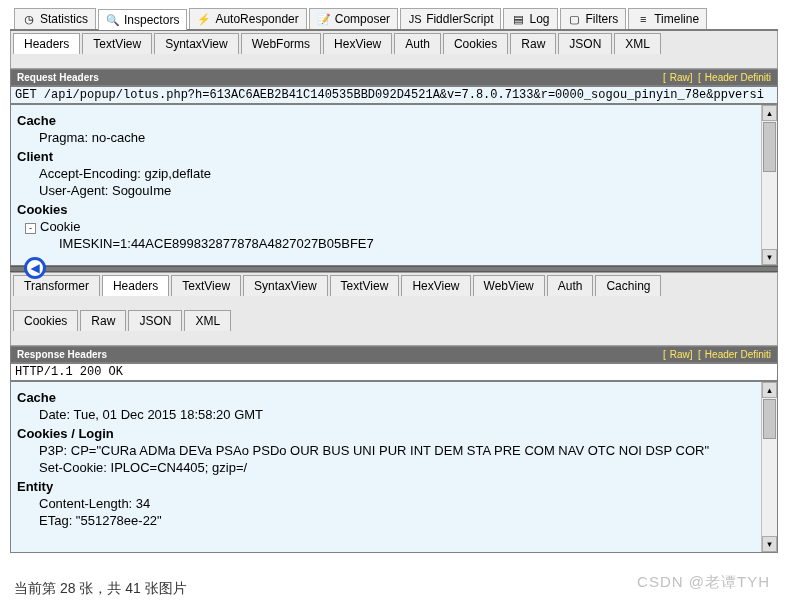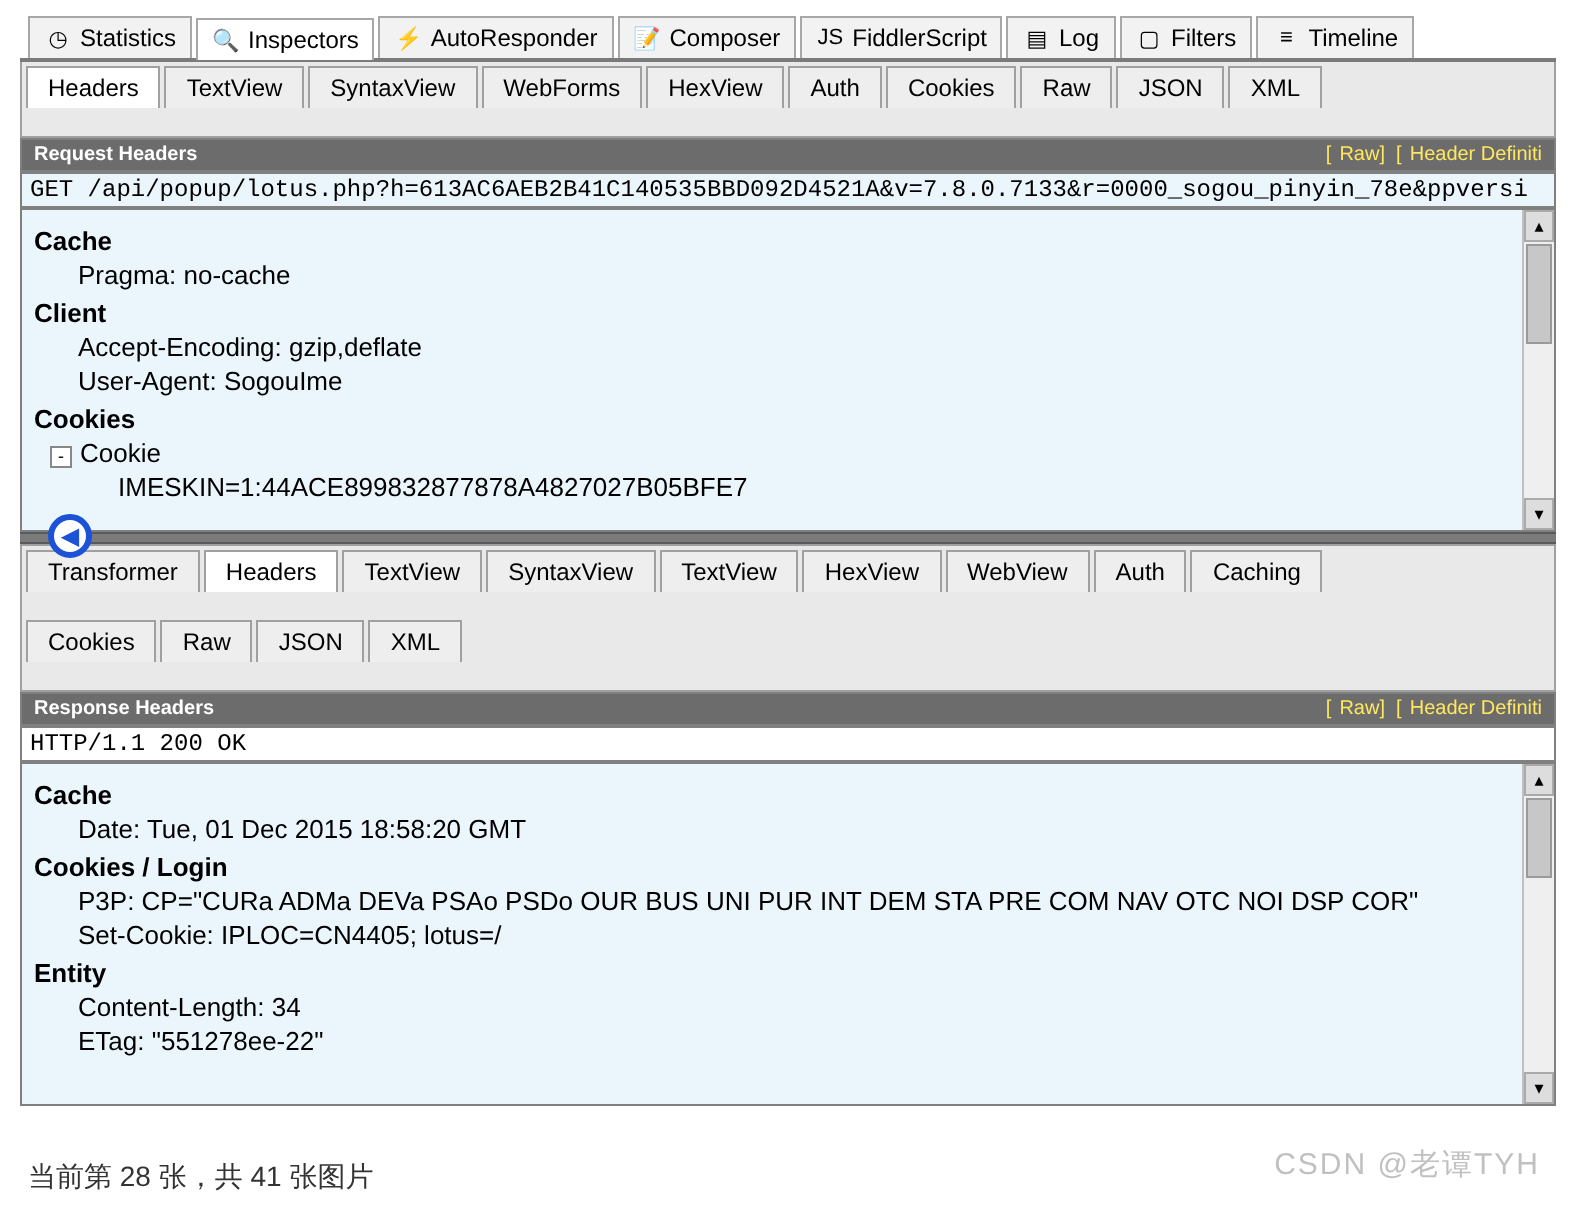--- a/index.html
+++ b/index.html
@@ -149,21 +149,21 @@
 </div>
 
 <div class="statusline">HTTP/1.1 200 OK</div>
 
 <div class="pane" style="height:172px;background:#fff;">
   <div class="body" id="respbody" style="width:calc(100% - 16px);height:100%;background:#eaf5fc;">
           <div class="group">Cache</div>
           <div class="kv">Date: Tue, 01 Dec 2015 18:58:20 GMT</div>
           <div class="group">Cookies / Login</div>
           <div class="kv">P3P: CP="CURa ADMa DEVa PSAo PSDo OUR BUS UNI PUR INT DEM STA PRE COM NAV OTC NOI DSP COR"</div>
-          <div class="kv">Set-Cookie: IPLOC=CN4405; lotus=/</div>
+          <div class="kv">Set-Cookie: IPLOC=CN4405; gzip=/</div>
           <div class="group">Entity</div>
           <div class="kv">Content-Length: 34</div>
           <div class="kv">ETag: "551278ee-22"</div>
         </div>
   <div class="scrollbar">
     <div class="sbtn">▴</div>
     <div class="thumb" style="height:40px;"></div>
     <div style="position:absolute;bottom:0;left:0;right:0;">
             <div class="sbtn">▾</div>
           </div>

